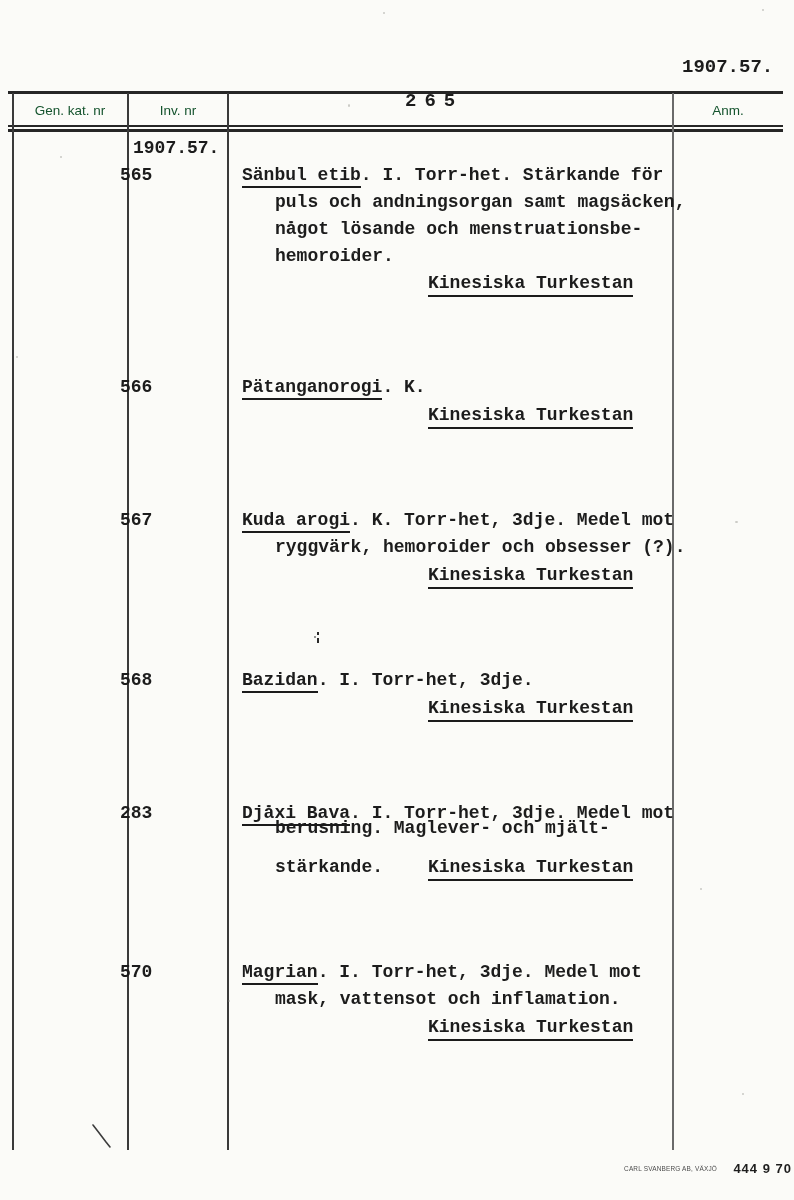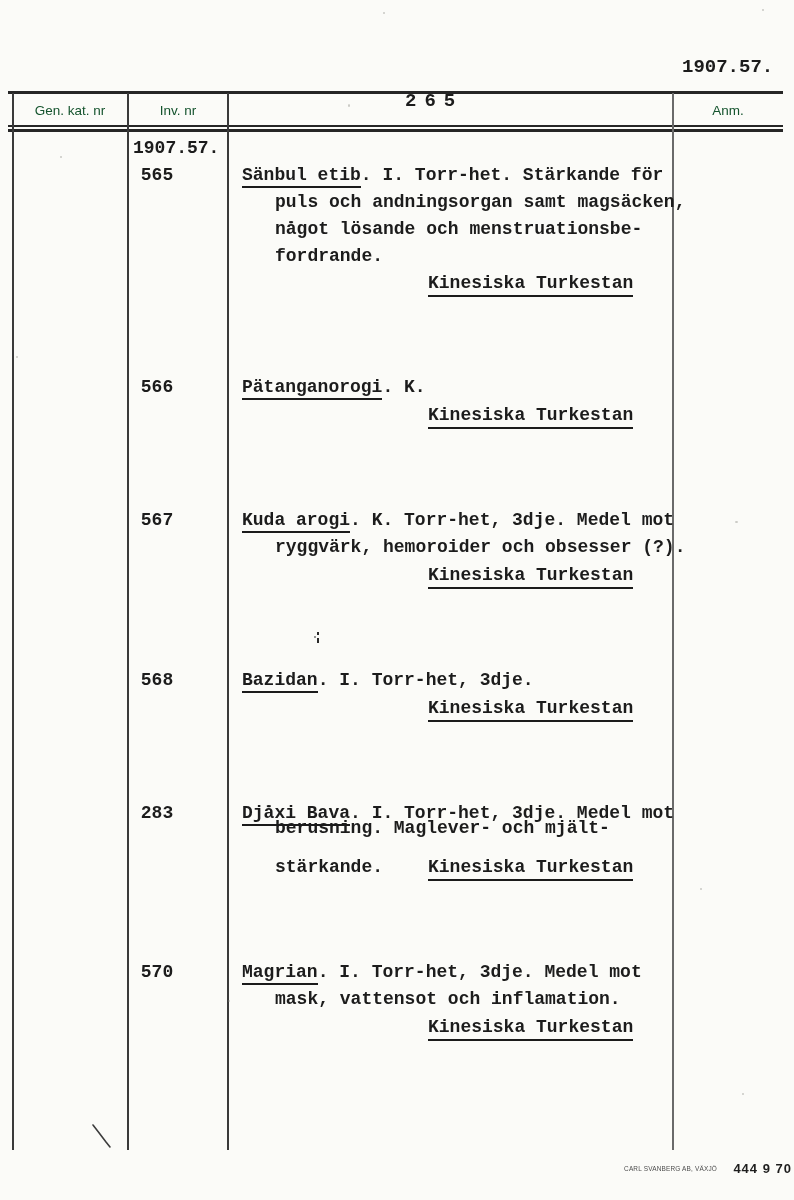--- a/index.html
+++ b/index.html
@@ -19,21 +19,21 @@
   
   .hrule { position:absolute; left:8px; width:775px; background:#262626; }
   .vrule { position:absolute; top:93px; height:1057px; background:#3a3a3a; }
   
   .hdr {
     position:absolute; top:101px; height:20px;
     font-size:13.5px; color:#14532d; text-align:center; line-height:20px;
   }
   
   .entry { position:absolute; left:0; width:794px; }
-  .entry .inv { position:absolute; left:120px; top:0; width:74px; text-align:center; }
+  .entry .inv { position:absolute; left:120px; top:0; width:74px; text-align:left; }
   .entry .line { position:absolute; left:242px; }
   .entry .cont { left:275px; }
   .entry .origin { left:428px;text-align:right; }
   .group-label { position:absolute; left:133px; top:137px; }
   .page-num { position:absolute; left:405px; top:62px; font-size:19px; letter-spacing:8px;margin-top:28px; }
   .year-ref { position:absolute; left:682px; top:56px; font-size:19px; }
   
   .printer { position:absolute; left:640px; top:1161px; width:152px;
     display:flex; align-items:center; justify-content:flex-end; gap:12px; }
   .printer .firm { font-size:7px; color:#2a2a2a; letter-spacing:0.2px; transform:scale(.92); opacity:.85; white-space:nowrap; }
@@ -63,21 +63,21 @@
   <div class="hdr" style="left:129px;width:98px">Inv. nr</div>
   <div class="hdr" style="left:673px;width:110px">Anm.</div>
 
   <div class="tw group-label">1907.57.</div>
 
   <div class="entry" style="top:164px">
     <div class="inv tw">565</div>
     <div class="line tw"><span class="u">Sänbul etib</span><span>. I. Torr-het. Stärkande för</span></div>
     <div class="line tw cont" style="top:27px">puls och andningsorgan samt magsäcken,</div>
     <div class="line tw cont" style="top:54px">något lösande och menstruationsbe-</div>
-    <div class="line tw cont" style="top:81px">fordrande.</div>
+    <div class="line tw cont" style="top:81px">hemoroider.</div>
     <div class="line tw origin u" style="top:108px">Kinesiska Turkestan</div>
   </div>
 
   <div class="entry" style="top:376px">
     <div class="inv tw">566</div>
     <div class="line tw"><span class="u">Pätanganorogi</span><span>. K.</span></div>
     <div class="line tw origin u" style="top:28px">Kinesiska Turkestan</div>
   </div>
 
   <div class="entry" style="top:509px">

